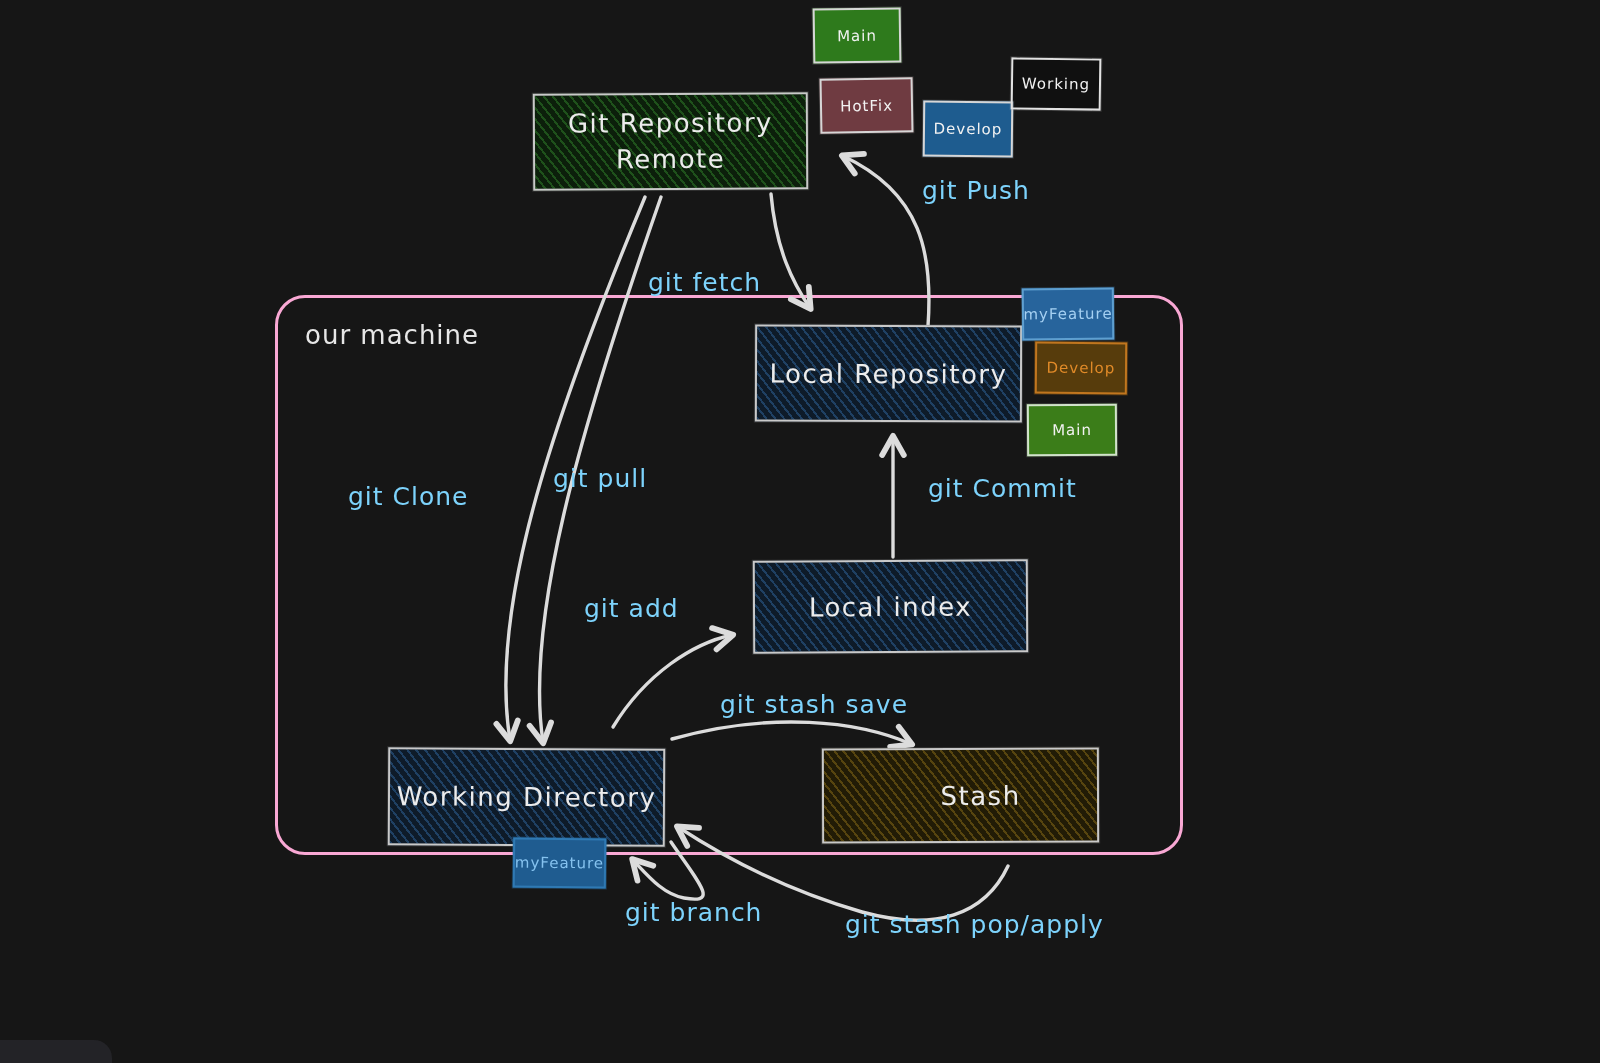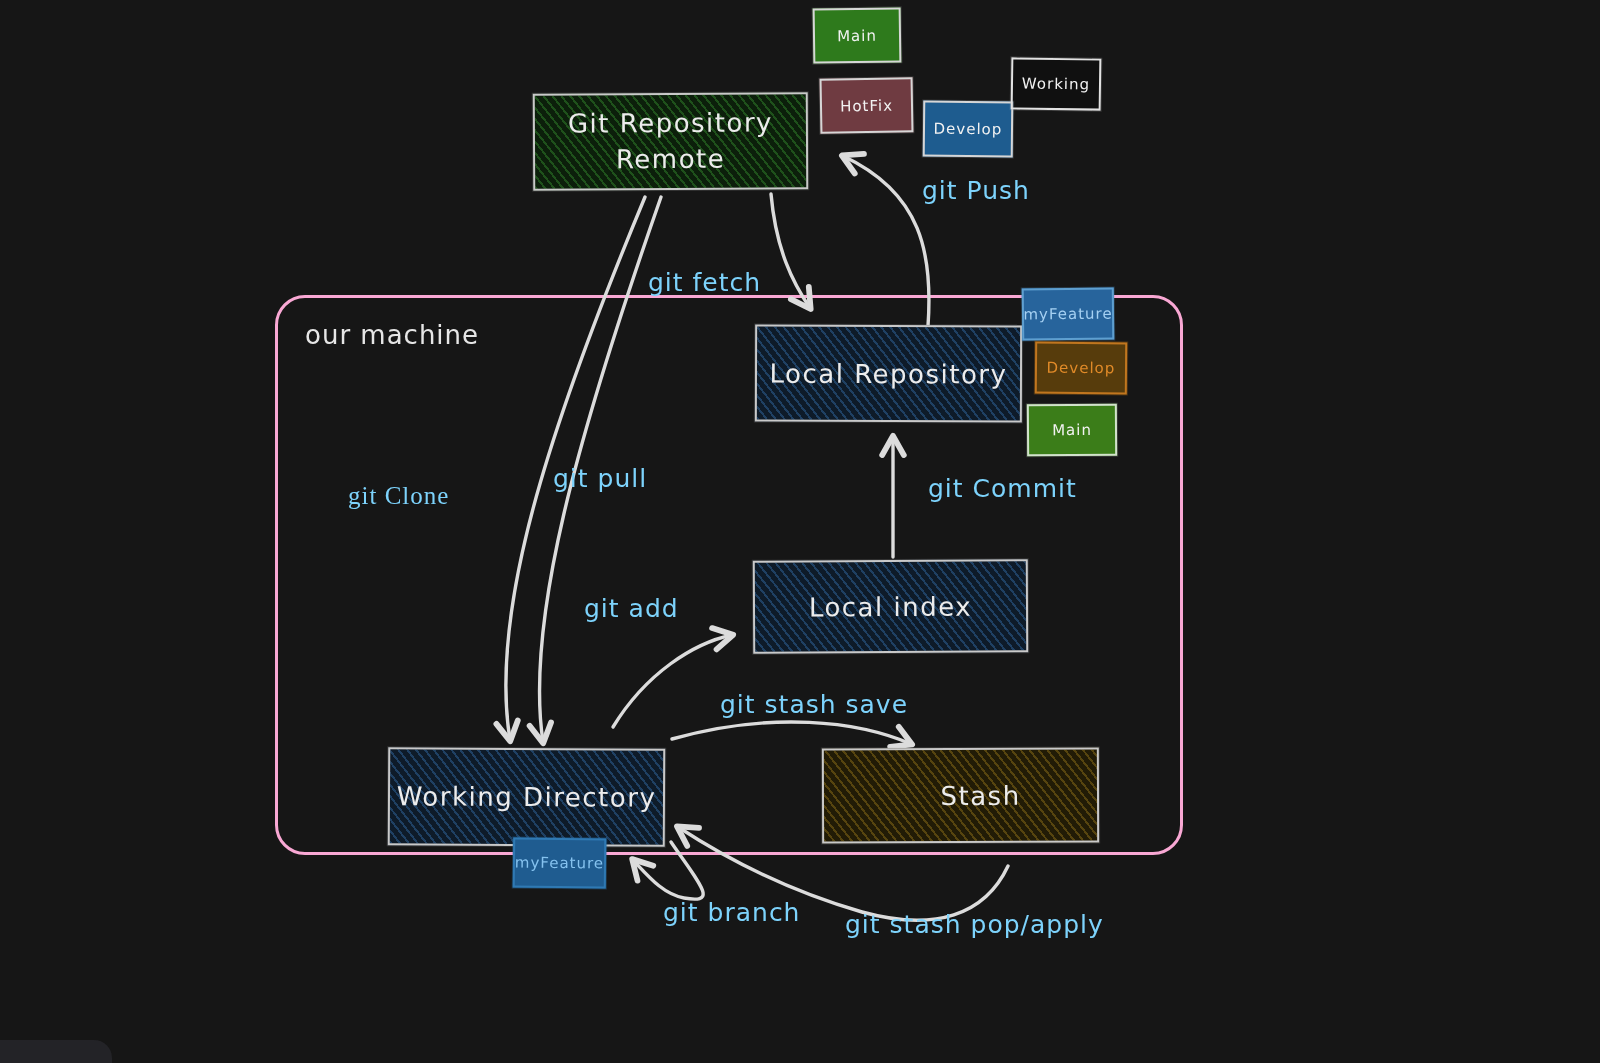--- a/index.html
+++ b/index.html
@@ -138,23 +138,23 @@
   <div class="badge b-mainlocal" style="left:1027px;top:404px;width:90px;height:52px;transform:rotate(-0.4deg);">
     <span>Main</span>
   </div>
 
   <div class="badge b-myfeature-wd" style="left:513px;top:838px;width:93px;height:50px;transform:rotate(0.6deg);">
     <span>myFeature</span>
   </div>
 
   <div class="lbl" style="left:648px;top:268px;">git fetch</div>
   <div class="lbl" style="left:922px;top:176px;">git Push</div>
-  <div class="lbl" style="left:348px;top:482px;font-family:Liberation Serif, serif;">git Clone</div>
+  <div class="lbl" style="left:348px;top:482px;">git Clone</div>
   <div class="lbl" style="left:553px;top:464px;">git pull</div>
   <div class="lbl" style="left:928px;top:474px;">git Commit</div>
   <div class="lbl" style="left:584px;top:594px;">git add</div>
   <div class="lbl" style="left:704px;top:690px;margin-left:16px;">git stash save</div>
-  <div class="lbl" style="left:663px;top:898px;">git branch</div>
+  <div class="lbl" style="left:625px;top:898px;">git branch</div>
   <div class="lbl" style="left:845px;top:910px;">git stash pop/apply</div>
 
   <div class="corner-artifact"></div>
 
 </div>
 
 </body></html>

